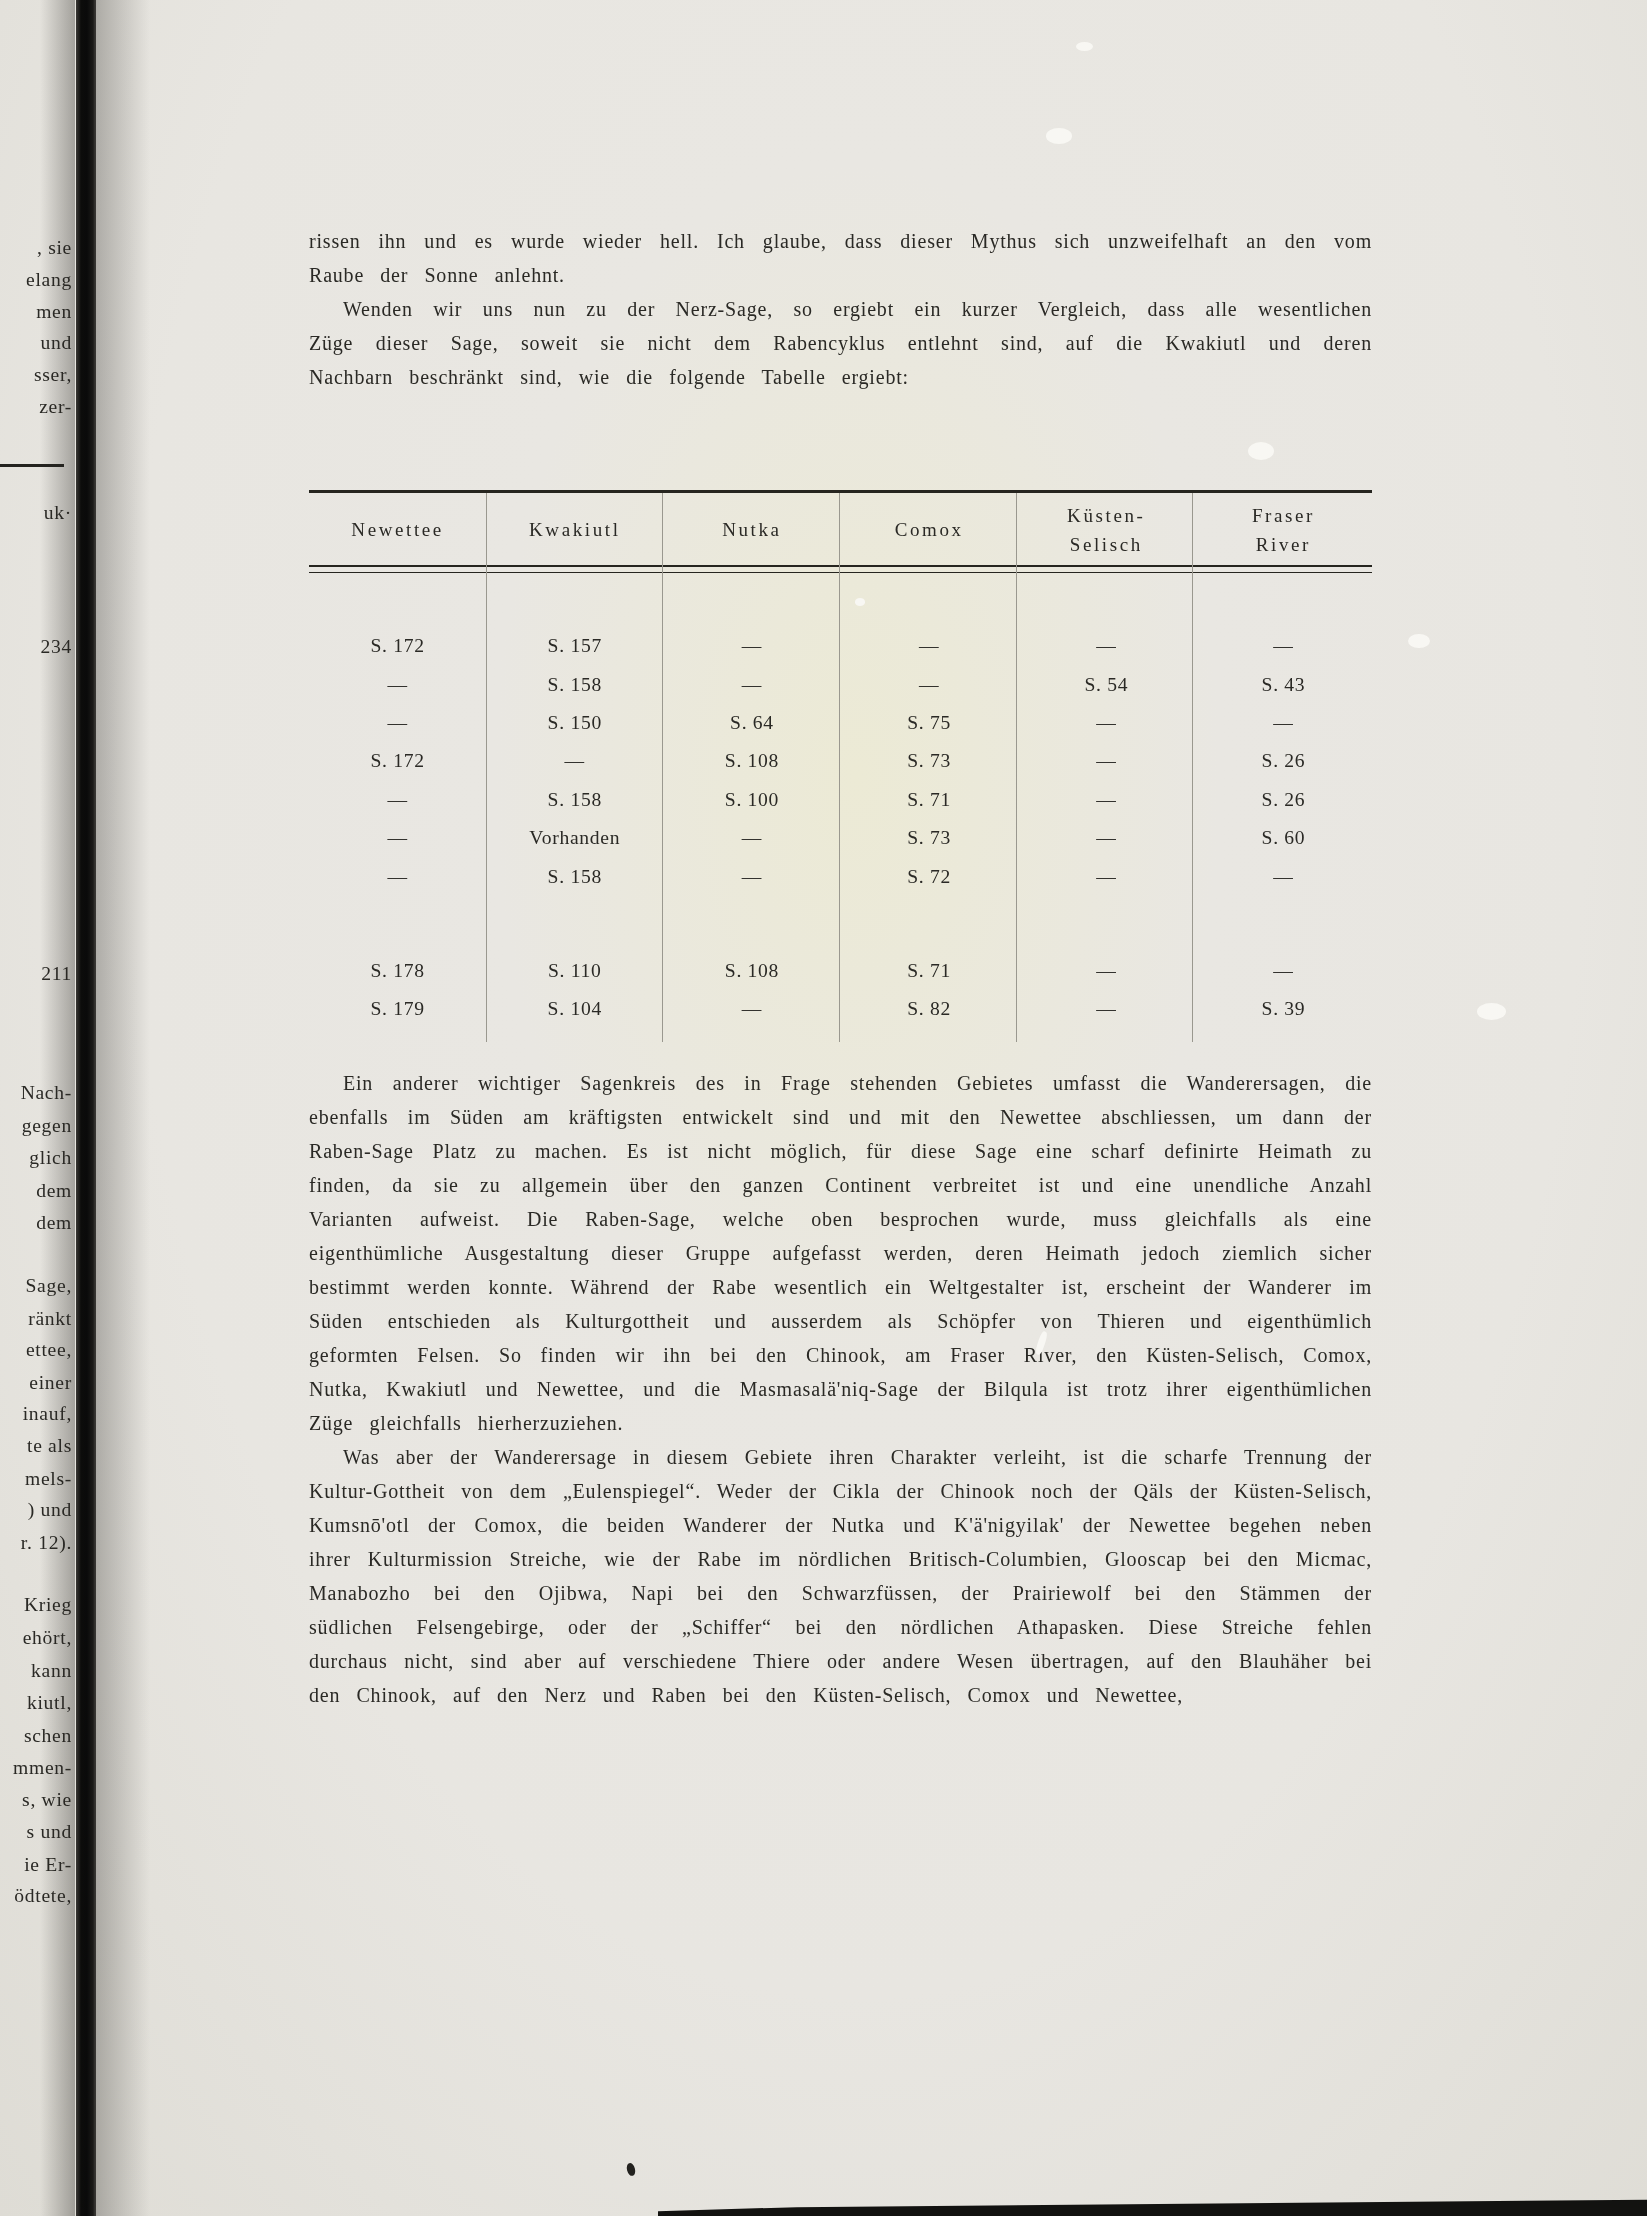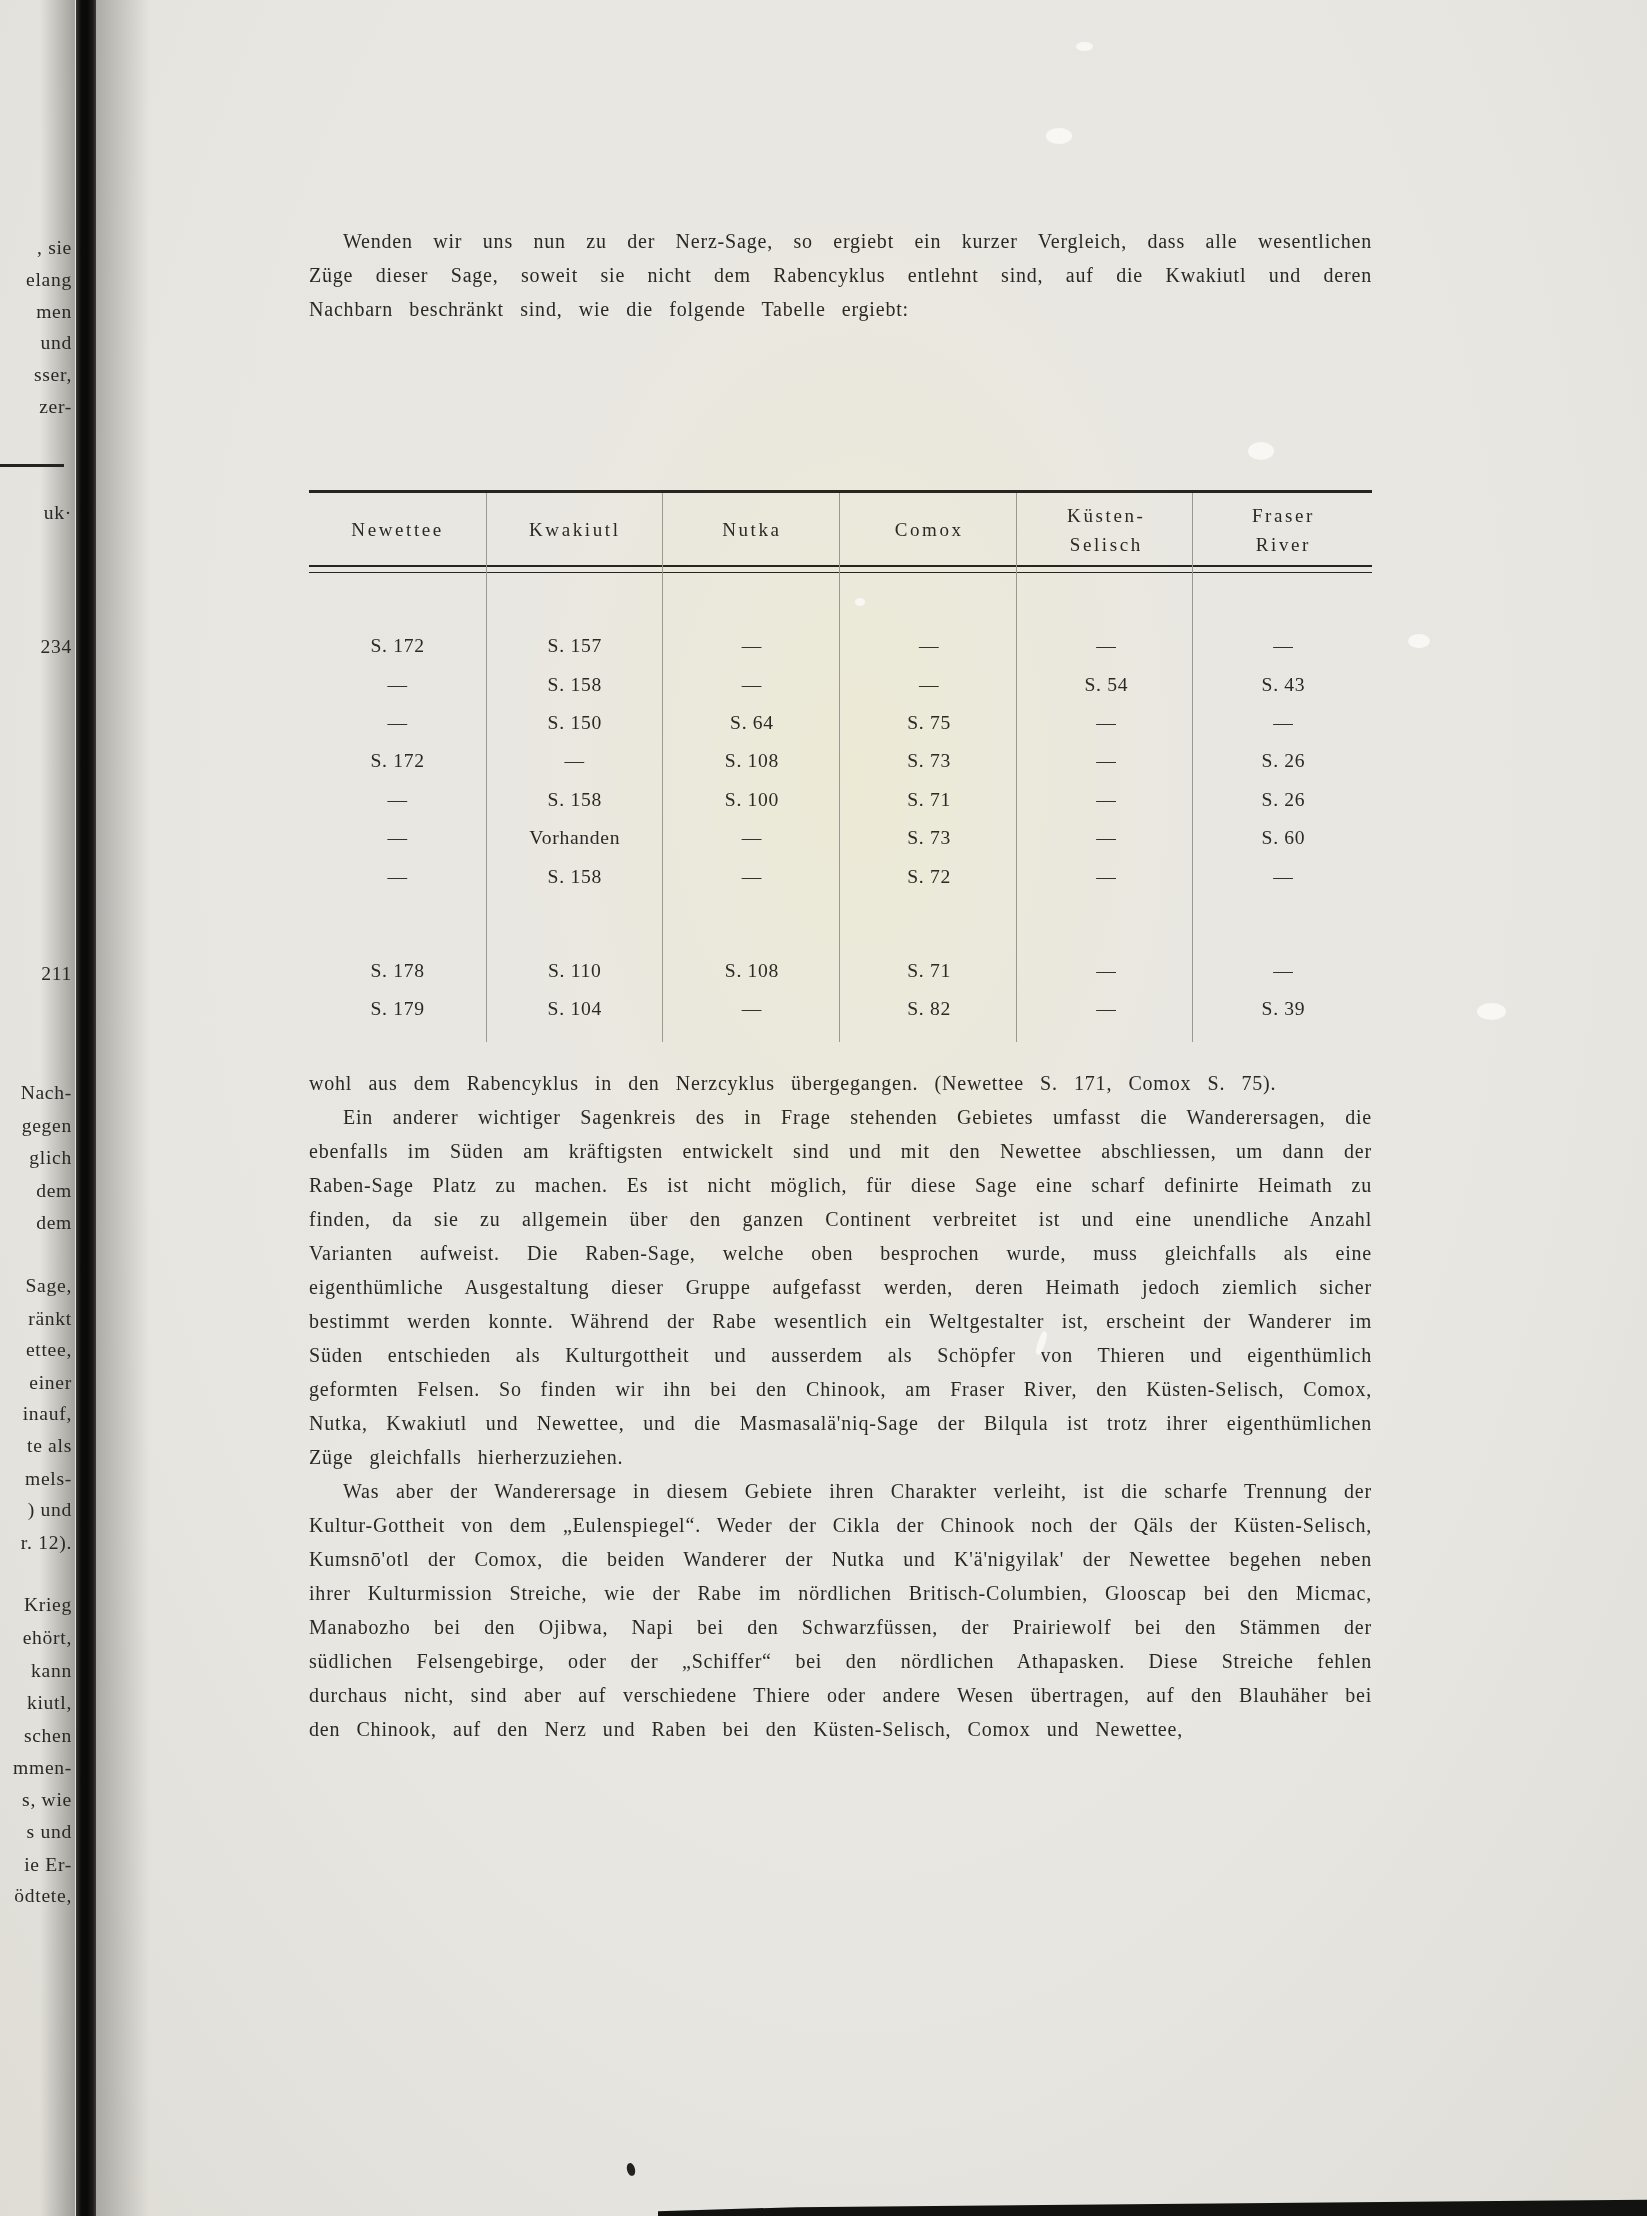--- a/index.html
+++ b/index.html
@@ -96,20 +96,21 @@
     <span class="frag" style="top:1854px">ie Er-</span>
     <span class="frag" style="top:1885px">ödtete,</span>
   </div>
   <div class="left-gutter-shadow"></div>
 
   <div class="binding"></div>
   <div class="gutter-shadow"></div>
 
 
   <div class="tb tb1">
+    <p class="para">rissen ihn und es wurde wieder hell. Ich glaube, dass dieser Mythus sich unzweifelhaft an den vom Raube der Sonne anlehnt.</p>
     <p class="para indent">Wenden wir uns nun zu der Nerz-Sage, so ergiebt ein kurzer Vergleich, dass alle wesentlichen Züge dieser Sage, soweit sie nicht dem Rabencyklus entlehnt sind, auf die Kwakiutl und deren Nachbarn beschränkt sind, wie die folgende Tabelle ergiebt:</p>
   </div>
 
   <div class="rule rule-heavy"></div>
   <div class="thead">
     <span class="th">Newettee</span>
     <span class="th">Kwakiutl</span>
     <span class="th">Nutka</span>
     <span class="th">Comox</span>
     <span class="th">Küsten-
@@ -192,21 +193,20 @@
   <div class="trow" style="top:990px">
     <span class="tc">S. 179</span>
     <span class="tc">S. 104</span>
     <span class="tc">—</span>
     <span class="tc">S. 82</span>
     <span class="tc">—</span>
     <span class="tc">S. 39</span>
   </div>
 
   <div class="tb tb2">
-    <p class="para">wohl aus dem Rabencyklus in den Nerzcyklus übergegangen. (Newettee S. 171, Comox S. 75).</p>
     <p class="para indent">Ein anderer wichtiger Sagenkreis des in Frage stehenden Gebietes umfasst die Wanderersagen, die ebenfalls im Süden am kräftigsten entwickelt sind und mit den Newettee abschliessen, um dann der Raben-Sage Platz zu machen. Es ist nicht möglich, für diese Sage eine scharf definirte Heimath zu finden, da sie zu allgemein über den ganzen Continent verbreitet ist und eine unendliche Anzahl Varianten aufweist. Die Raben-Sage, welche oben besprochen wurde, muss gleichfalls als eine eigenthümliche Ausgestaltung dieser Gruppe aufgefasst werden, deren Heimath jedoch ziemlich sicher bestimmt werden konnte. Während der Rabe wesentlich ein Weltgestalter ist, erscheint der Wanderer im Süden entschieden als Kulturgottheit und ausserdem als Schöpfer von Thieren und eigenthümlich geformten Felsen. So finden wir ihn bei den Chinook, am Fraser River, den Küsten-Selisch, Comox, Nutka, Kwakiutl und Newettee, und die Masmasalä'niq-Sage der Bilqula ist trotz ihrer eigenthümlichen Züge gleichfalls hierherzuziehen.</p>
     <p class="para indent">Was aber der Wanderersage in diesem Gebiete ihren Charakter verleiht, ist die scharfe Trennung der Kultur-Gottheit von dem „Eulenspiegel“. Weder der Cikla der Chinook noch der Qäls der Küsten-Selisch, Kumsnō'otl der Comox, die beiden Wanderer der Nutka und K'ä'nigyilak' der Newettee begehen neben ihrer Kulturmission Streiche, wie der Rabe im nördlichen Britisch-Columbien, Glooscap bei den Micmac, Manabozho bei den Ojibwa, Napi bei den Schwarzfüssen, der Prairiewolf bei den Stämmen der südlichen Felsengebirge, oder der „Schiffer“ bei den nördlichen Athapasken. Diese Streiche fehlen durchaus nicht, sind aber auf verschiedene Thiere oder andere Wesen übertragen, auf den Blauhäher bei den Chinook, auf den Nerz und Raben bei den Küsten-Selisch, Comox und Newettee,</p>
   </div>
 
   <div class="fleck" style="left:1046px;top:128px;width:26px;height:15.6px"></div>
   <div class="fleck" style="left:1076px;top:42px;width:17px;height:9px"></div>
   <div class="fleck" style="left:1248px;top:442px;width:26px;height:18px"></div>
   <div class="fleck" style="left:1408px;top:634px;width:22px;height:14.3px"></div>
   <div class="fleck" style="left:1477px;top:1003px;width:29px;height:17px"></div>
   <div class="fleck" style="left:855px;top:598px;width:10.4px;height:7.8px"></div>

